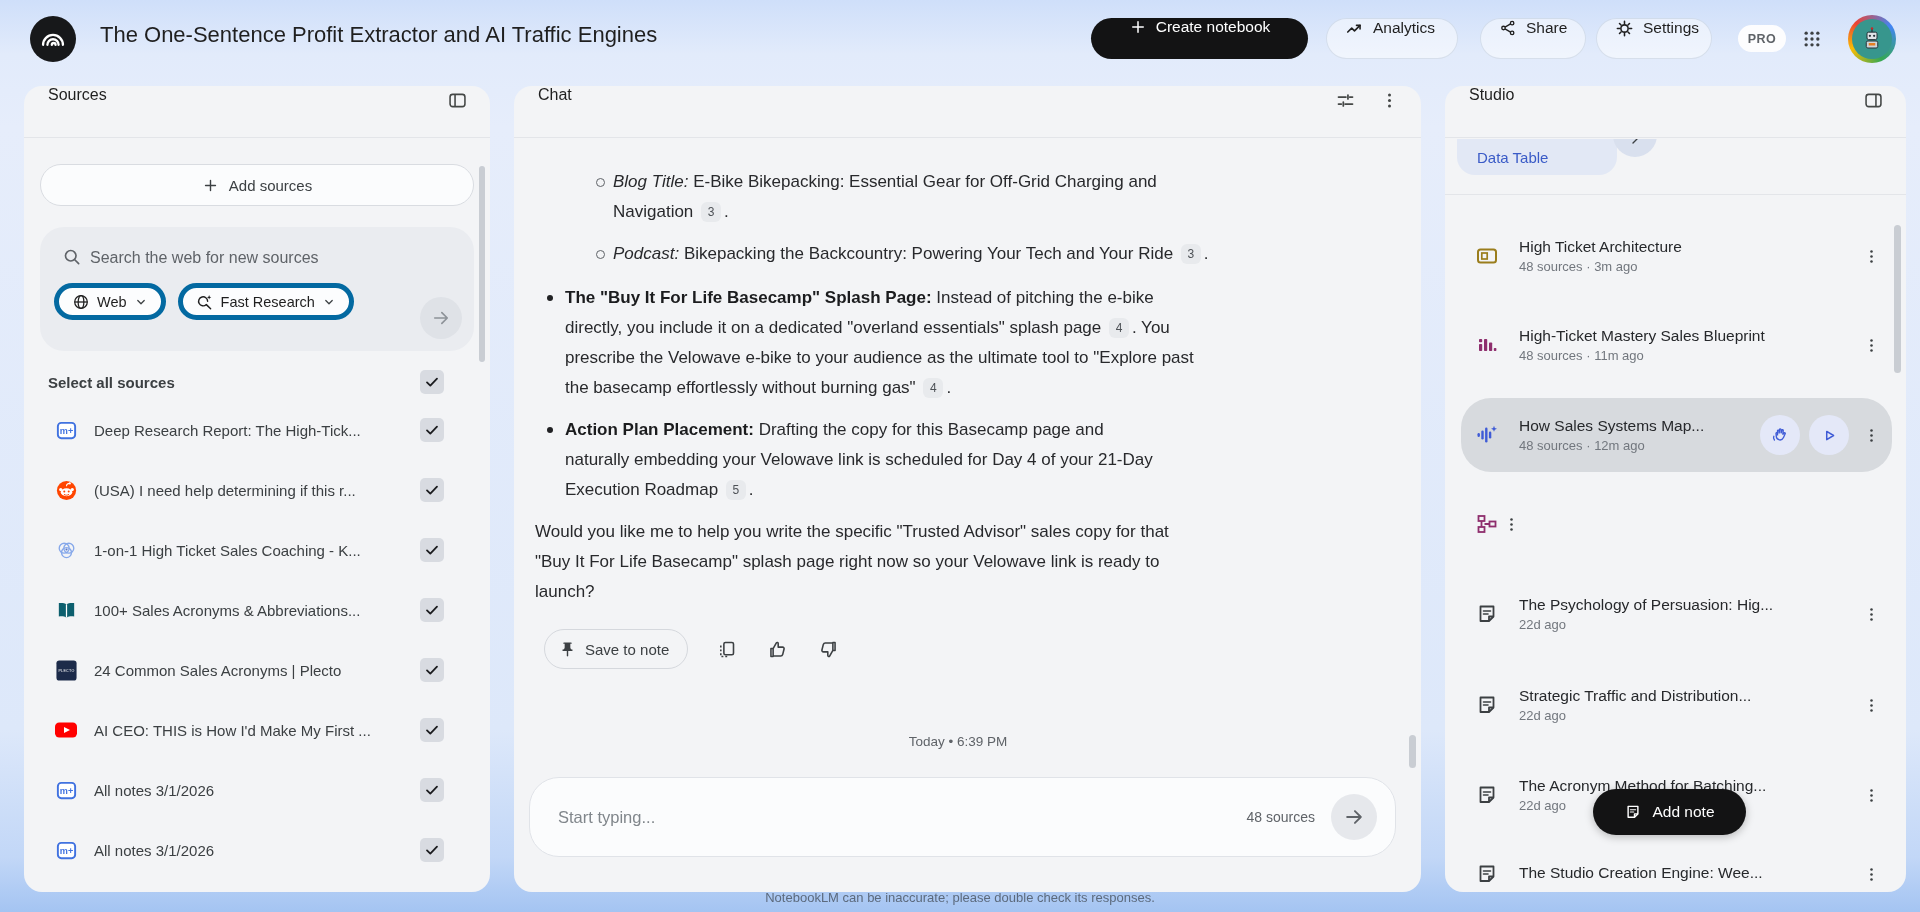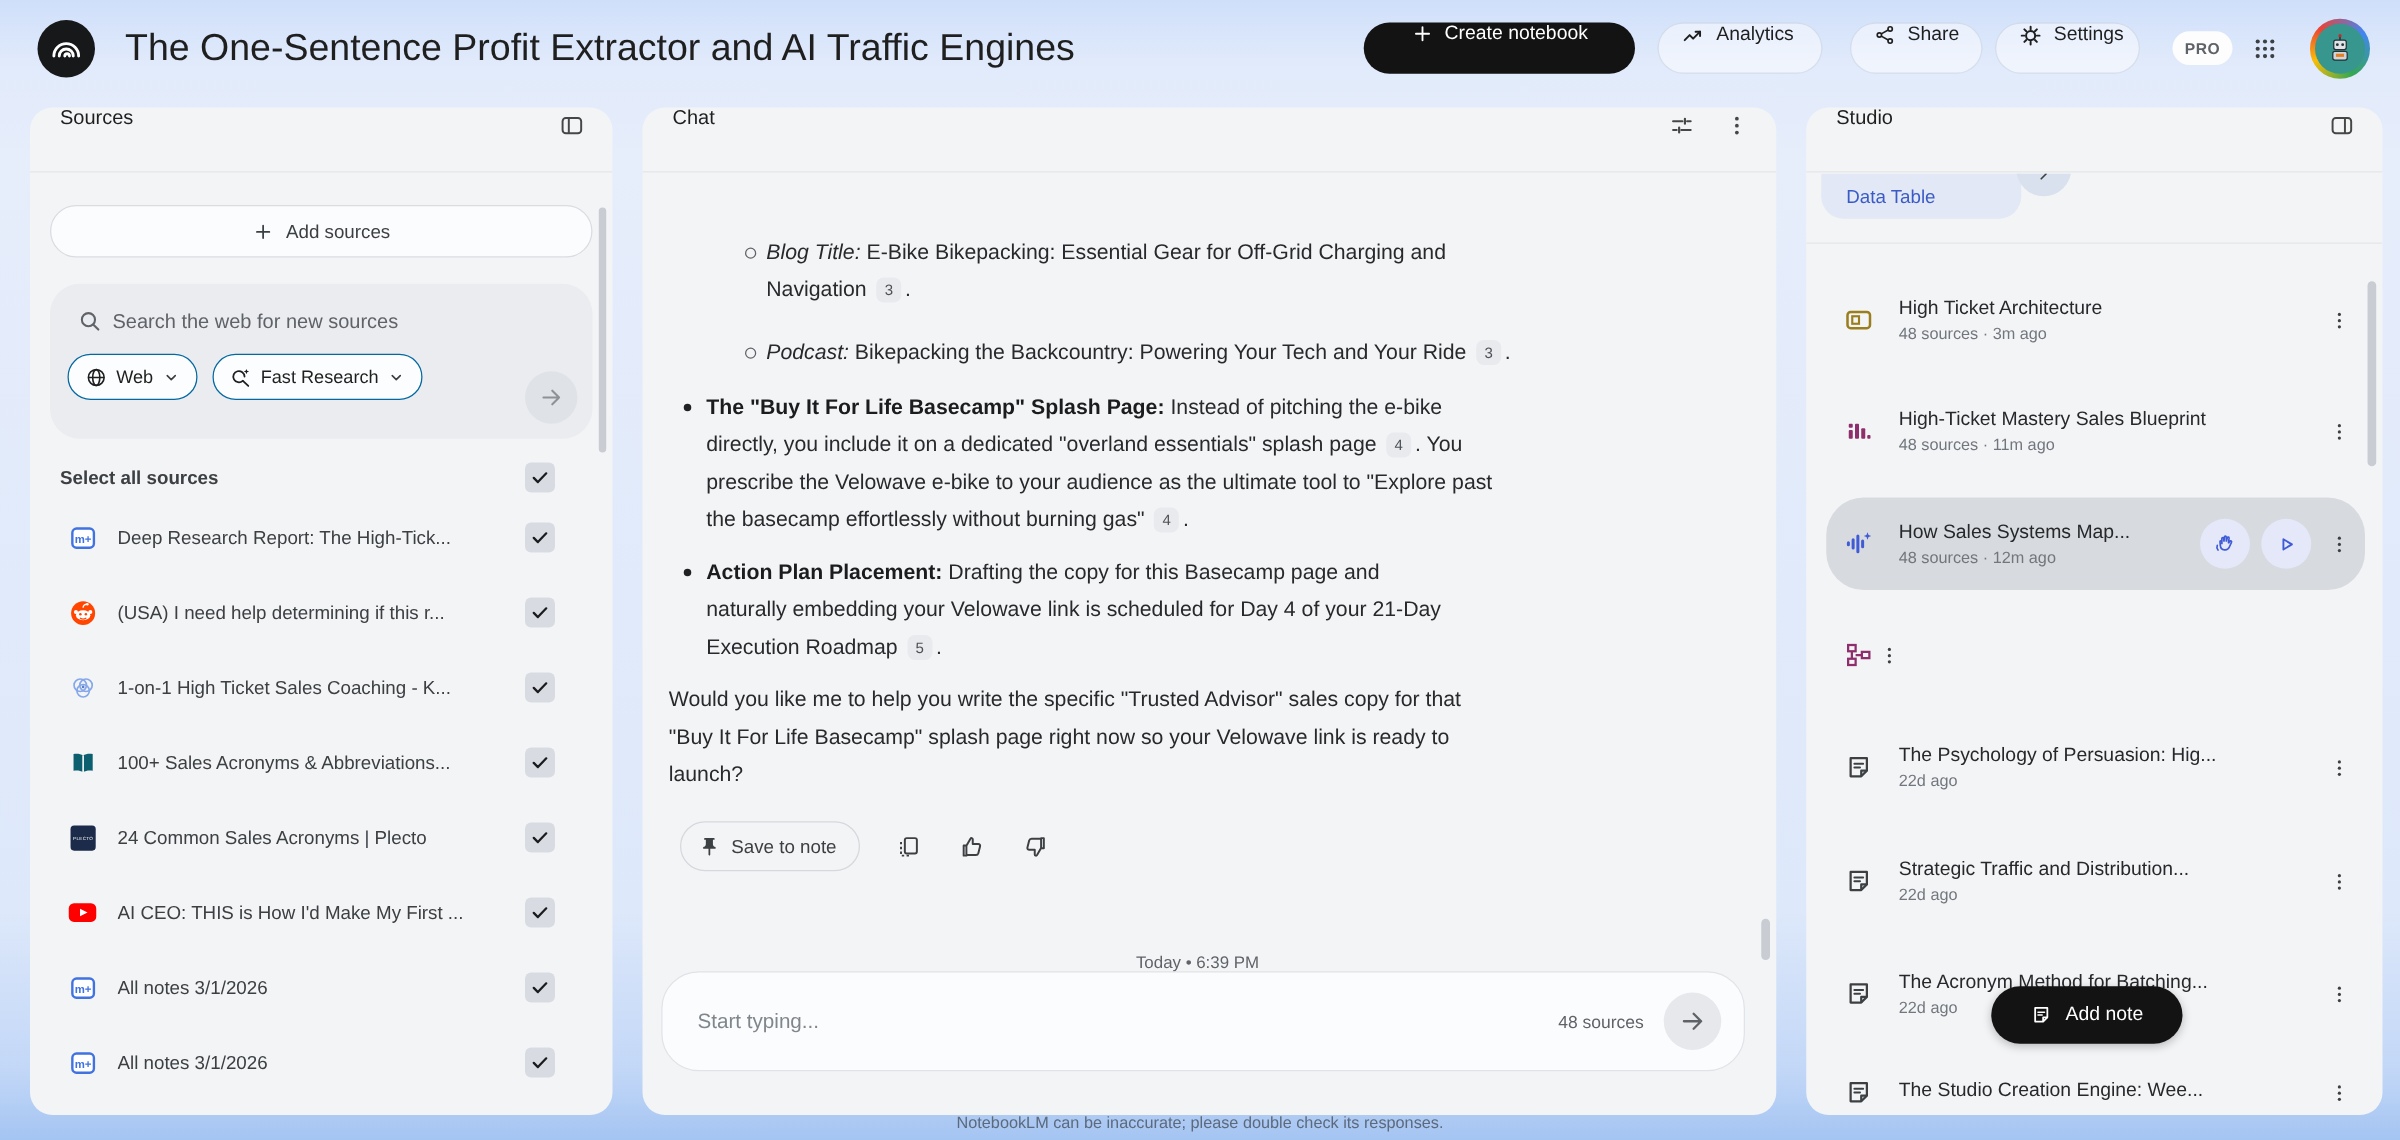--- a/index.html
+++ b/index.html
@@ -7,21 +7,21 @@
   body {
     font-family:"Liberation Sans", sans-serif;
     background: linear-gradient(180deg,#cfdffa 0%, #e2ebfb 6%, #e6edfb 14%, #dde8fa 80%, #c2d7f7 94%, #a4c4f2 100%);
     position:relative; color:#202124;
   }
   svg { display:block; }
 
   
   .hdr { position:absolute; top:0; left:0; right:0; height:78px; }
   .logo { position:absolute; left:30px; top:16px; width:46px; height:46px; border-radius:50%; background:#17181a; display:flex; align-items:center; justify-content:center; cursor:pointer; }
-  .nb-title { position:absolute; left:100px; top:22px; font-size:30px; font-weight:400; color:#1f1f1f; white-space:nowrap; }
+  .nb-title { position:absolute; left:100px; top:22px; font-size:22px; font-weight:400; color:#1f1f1f; white-space:nowrap; }
   .pill { position:absolute; top:18px; height:41px; border-radius:21px; display:flex; gap:9px; padding:0 18px; font-size:15.5px; color:#1f1f1f; background:rgba(255,255,255,.48); border:1px solid rgba(125,145,175,.22); cursor:pointer; }
   .pill-dark { background:#131314; border:none; color:#fff; }
   .btn-create { left:1091px; width:217px; justify-content:center; }
   .btn-analytics { left:1326px; width:132px; }
   .btn-share { left:1480px; width:106px; }
   .btn-settings { left:1596px; width:116px; }
   .pro { position:absolute; left:1738px; top:25px; width:48px; height:27px; border-radius:14px; background:#fdfdfe; color:#5f6368; font-size:12.5px; font-weight:700; letter-spacing:.5px; display:flex; align-items:center; justify-content:center; }
   .apps { position:absolute; left:1798px; top:25px; width:28px; height:28px; cursor:pointer; }
   .avatar { position:absolute; left:1848px; top:15px; width:48px; height:48px; border-radius:50%; background:conic-gradient(from -45deg,#ea4335,#4285f4 100deg,#34a853 200deg,#fbbc04 290deg,#ea4335); display:flex; align-items:center; justify-content:center; cursor:pointer; }
   .avatar-in { width:40px; height:40px; border-radius:50%; background:#37968d; overflow:hidden; display:flex; align-items:center; justify-content:center; }
@@ -35,36 +35,36 @@
   .phead .pt { font-size:16px; color:#1f1f1f; }
   .icbtn { background:none; border:none; cursor:pointer; padding:4px; display:flex; align-items:center; }
 
   
   .add-src { margin:26px 16px 0 16px; width:434px; height:42px; border-radius:21px; background:#fbfcfd; border:1px solid #d9dce1; display:flex; align-items:center; justify-content:center; gap:10px; font-size:15px; color:#3c4043; cursor:pointer; }
   .search-card { margin:21px 16px 0 16px; width:434px; height:124px; border-radius:24px; background:#eaecf0; position:relative; }
   .search-row { display:flex; align-items:flex-end; gap:8px; padding:20px 0 0 22px; }
   .search-input { border:none; background:transparent; outline:none; font-size:16px; color:#3c4043; width:330px; font-family:inherit; }
   .search-input::placeholder { color:#5f6368; }
   .chips-row { display:flex; align-items:center; gap:12px; padding:16px 0 0 14px; }
-  .chip { height:37px; border-radius:19px; background:#fcfdfe; border:1px solid #0369a1; display:flex; align-items:center; gap:7px; padding:0 13px; font-size:14.5px; color:#1f1f1f; cursor:pointer; }
+  .chip { height:37px; border-radius:19px; background:#fcfdfe; border:5px solid #0369a1; display:flex; align-items:center; gap:7px; padding:0 13px; font-size:14.5px; color:#1f1f1f; cursor:pointer; }
   .go-btn { position:absolute; right:12px; bottom:12px; width:42px; height:42px; border-radius:50%; background:#dfe2e7; border:none; display:flex; align-items:center; justify-content:center; cursor:pointer; }
   .selall { display:flex; align-items:center; justify-content:space-between; margin:19px 46px 0 24px; }
   .selall span { font-size:15px; color:#3c4043;font-weight:bold; }
   .cbx { width:24px; height:24px; border-radius:5px; background:#d8dbe1; display:flex; align-items:center; justify-content:center; cursor:pointer; flex:none; }
   .src-list { margin-top:3px; }
   .src-row { height:48px; margin-top:12px; display:flex; align-items:center; padding:0 46px 0 30px; cursor:pointer; }
   .src-ic { width:24px; height:24px; flex:none; display:flex; align-items:center; justify-content:center; }
   .src-t { flex:1; margin-left:16px; font-size:15px; color:#3c4043; white-space:nowrap; overflow:hidden; }
   .sb { position:absolute; border-radius:4px; background:#c9cdd3; }
 
   
   .chat-body { position:absolute; top:53px; left:0; right:0; bottom:0; padding:28px 40px 0 21px; font-size:17px; line-height:30px; color:#28292c; }
   .cit { display:inline-flex; align-items:center; justify-content:center; height:20px; min-width:20px; padding:0 4px; border-radius:6px; background:#e8eaed; color:#4d5156; font-size:12px; margin:0 3px; vertical-align:1px; cursor:pointer; }
   ul.subs { list-style:none; margin-left:61px; }
-  ul.subs li { position:relative; padding-left:17px; margin-bottom:12px;margin-top:20px; }
+  ul.subs li { position:relative; padding-left:17px; margin-bottom:12px; }
   ul.subs li::before { content:""; position:absolute; left:0; top:11px; width:7px; height:7px; border:1.5px solid #5f6368; border-radius:50%; }
   ul.mains { list-style:none; margin-left:12px; margin-top:14px; }
   ul.mains li { position:relative; padding-left:18px; margin-bottom:12px; }
   ul.mains li::before { content:""; position:absolute; left:0; top:12px; width:6px; height:6px; background:#202124; border-radius:50%; }
   .b { font-weight:700; color:#1b1c1e; }
   .it { font-style:italic; }
   .w600 { max-width:600px; } .w700 { max-width:700px; } .w648 { max-width:648px; } .w625 { max-width:625px; }
   .closing { max-width:660px; margin-top:12px; }
   .act-row { display:flex; align-items:center; gap:26px; margin:22px 0 0 9px; }
   .save-note { height:40px; border-radius:20px; border:1px solid #d5d8dd; background:transparent; display:flex; align-items:center; gap:9px; padding:0 18px 0 14px; font-size:15px; color:#3c4043; cursor:pointer; }

